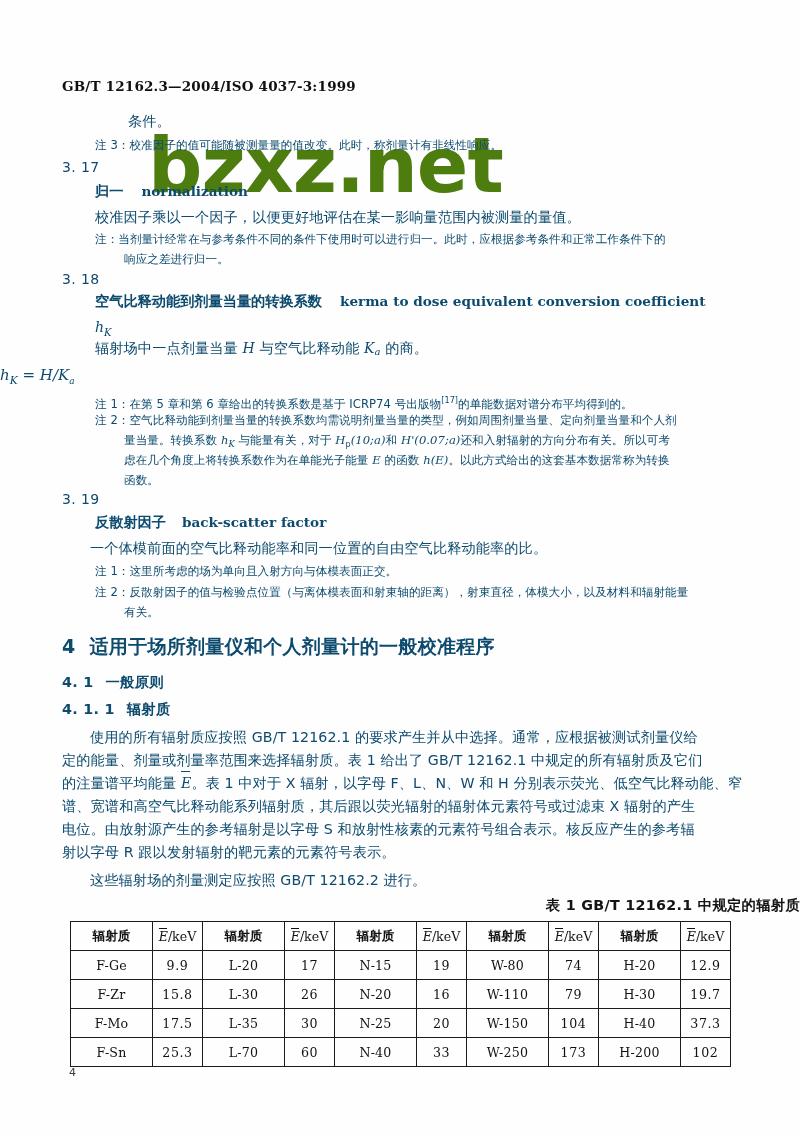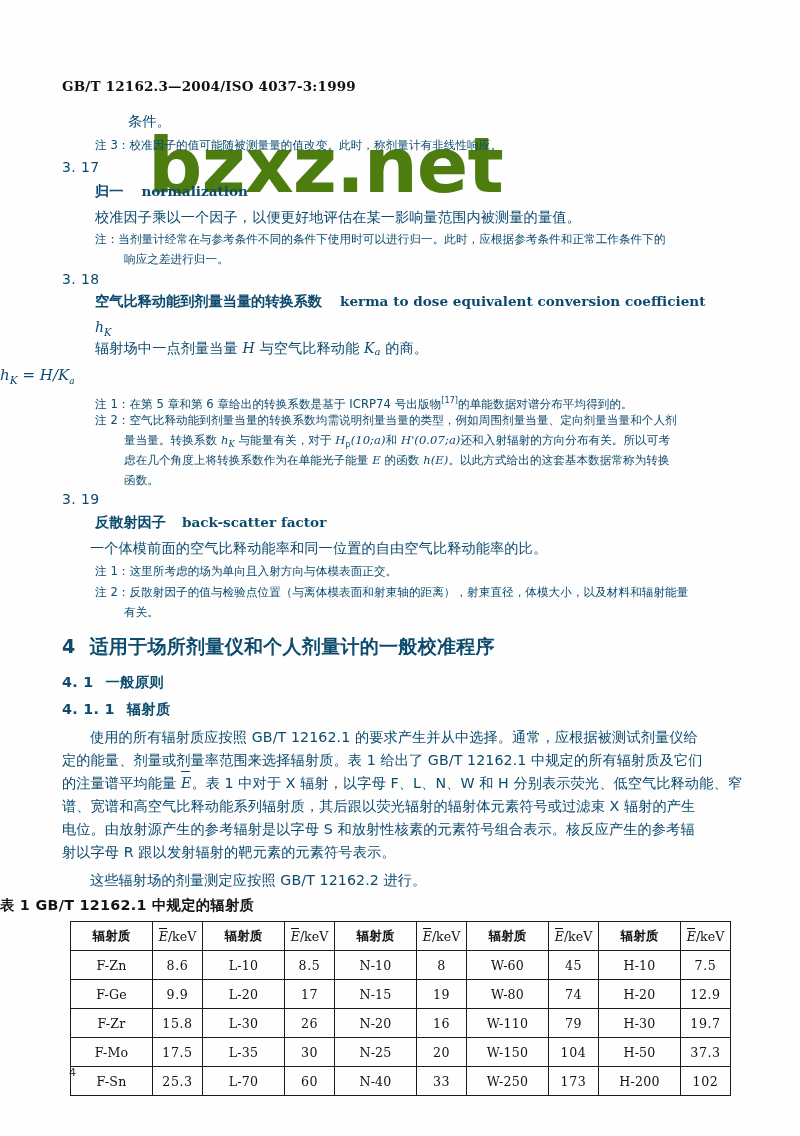--- a/index.html
+++ b/index.html
@@ -144,21 +144,21 @@
     top: -0.06em;
     border-top: 1px solid currentColor;
   }
 
   
   .tbl-caption {
     position: absolute;
     top: 838px;
     left: 0;
     width: 800px;
-    text-align: left;
+    text-align: right;
     font-size: 14.3px;
     font-weight: bold;
     letter-spacing: 0.3px;
   }
 
   
   .tbl-wrap {
     position: absolute;
     left: 70px;
     top: 861px;
@@ -323,32 +323,20 @@
               <th class="eh"><span class="ebar">E</span>/keV</th>
               <th class="">辐射质</th>
               <th class="eh"><span class="ebar">E</span>/keV</th>
               <th class="">辐射质</th>
               <th class="eh"><span class="ebar">E</span>/keV</th>
               <th class="">辐射质</th>
               <th class="eh"><span class="ebar">E</span>/keV</th>
             </tr>
         </thead>
         <tbody id="tbody-rows">
-            <tr>
-              <td class="qual">F-Zn</td>
-              <td class="num">8.6</td>
-              <td class="qual">L-10</td>
-              <td class="num">8.5</td>
-              <td class="qual">N-10</td>
-              <td class="num">8</td>
-              <td class="qual">W-60</td>
-              <td class="num">45</td>
-              <td class="qual">H-10</td>
-              <td class="num">7.5</td>
-            </tr>
             <tr>
               <td class="qual">F-Ge</td>
               <td class="num">9.9</td>
               <td class="qual">L-20</td>
               <td class="num">17</td>
               <td class="qual">N-15</td>
               <td class="num">19</td>
               <td class="qual">W-80</td>
               <td class="num">74</td>
               <td class="qual">H-20</td>
@@ -368,21 +356,21 @@
             </tr>
             <tr>
               <td class="qual">F-Mo</td>
               <td class="num">17.5</td>
               <td class="qual">L-35</td>
               <td class="num">30</td>
               <td class="qual">N-25</td>
               <td class="num">20</td>
               <td class="qual">W-150</td>
               <td class="num">104</td>
-              <td class="qual">H-50</td>
+              <td class="qual">H-40</td>
               <td class="num">37.3</td>
             </tr>
             <tr>
               <td class="qual">F-Sn</td>
               <td class="num">25.3</td>
               <td class="qual">L-70</td>
               <td class="num">60</td>
               <td class="qual">N-40</td>
               <td class="num">33</td>
               <td class="qual">W-250</td>

